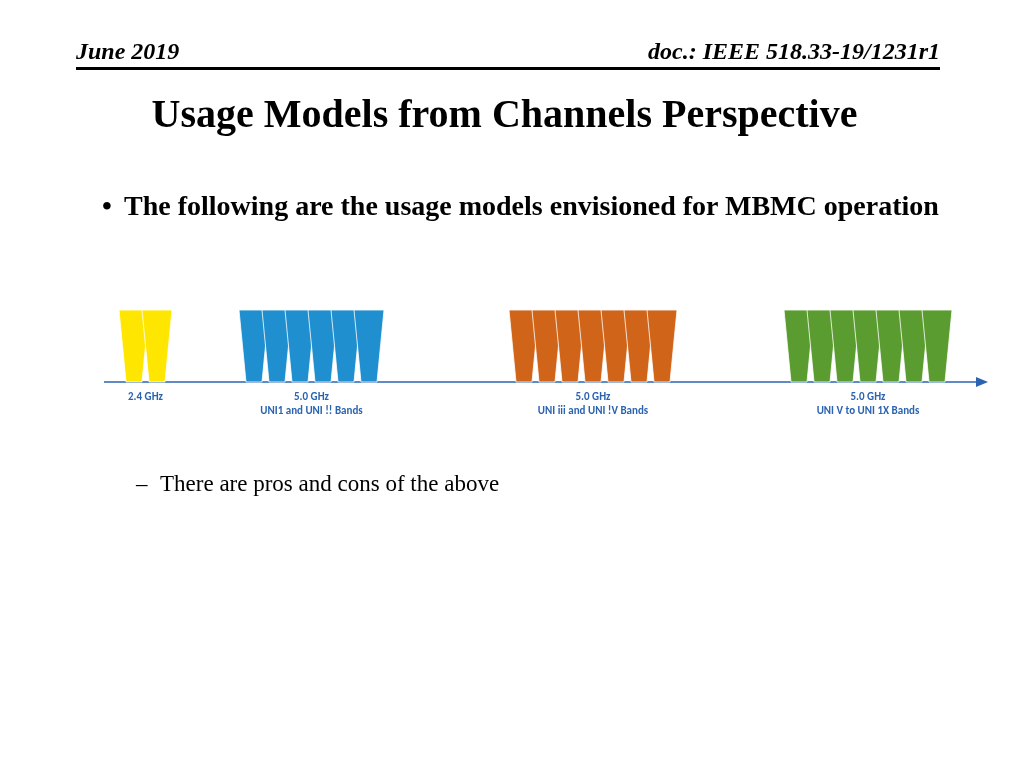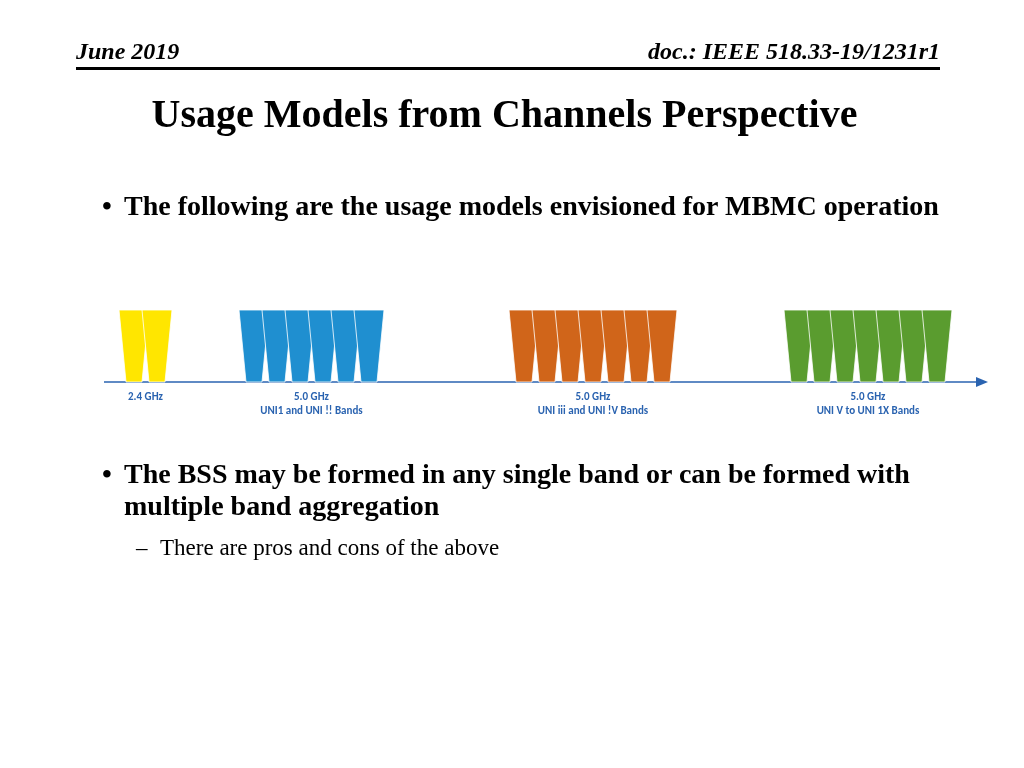--- a/index.html
+++ b/index.html
@@ -93,18 +93,17 @@
           <path d="M 779 87 L 772 15 L 802 15 L 795 87 Z" fill="#5a9c2f" stroke="#ffffff" stroke-width="0.8"></path>
           <path d="M 802 87 L 795 15 L 825 15 L 818 87 Z" fill="#5a9c2f" stroke="#ffffff" stroke-width="0.8"></path>
           <path d="M 825 87 L 818 15 L 848 15 L 841 87 Z" fill="#5a9c2f" stroke="#ffffff" stroke-width="0.8"></path>
           <text x="764" y="105" text-anchor="middle" class="band-label">5.0 GHz</text>
           <text x="764" y="119" text-anchor="middle" class="band-label">UNI V to UNI 1X Bands</text>
         </g>
       </svg>
   </div>
 
   <div class="bullets top2">
-    <div class="b1">The BSS may be formed in any single band or can be formed with multiple band aggregation</div>
     <div class="b2">There are pros and cons of the above</div>
   </div>
 
 
 </div>
 
 </body></html>

